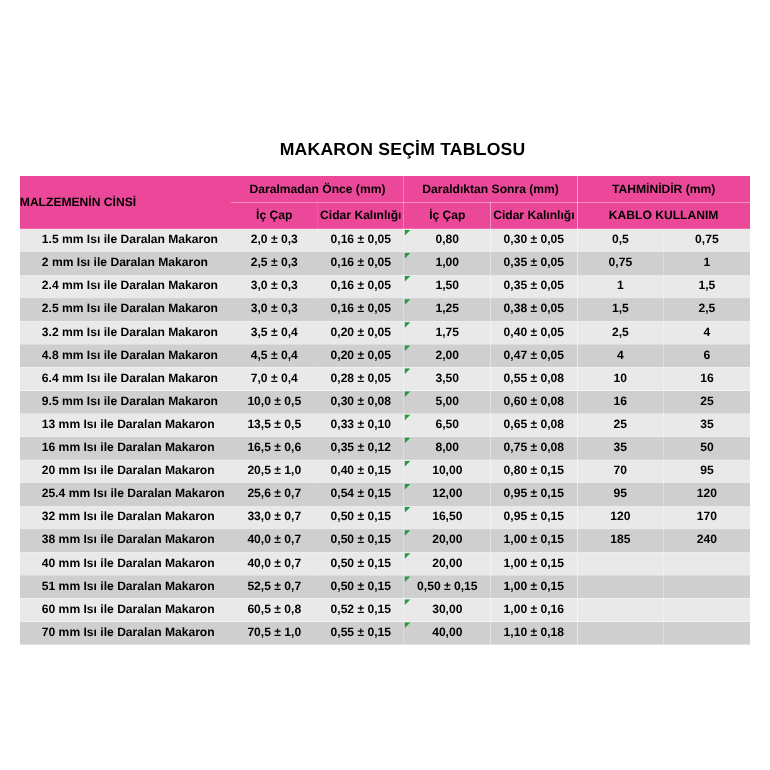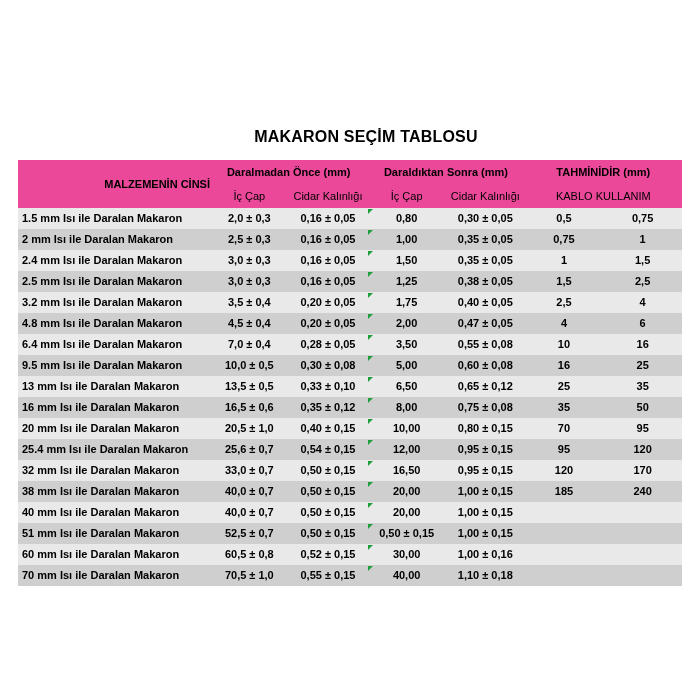--- a/index.html
+++ b/index.html
@@ -53,30 +53,30 @@
     background: #ec4899;
     font-weight: bold;
     font-size: 11px;
     text-align: center;
     height: 24px;
     line-height: 14px;
     vertical-align: middle;
   }
   .hdr-matcol {
     width: 192px;
-    text-align: right;
+    text-align: left;
   }
   .hdr-sub {
-    font-weight: normal;
+    font-weight: bold;
   }
   tbody tr.odd td { background: #e9e9e9; }
   tbody tr.even td { background: #cfcfcf; }
   td.mat {
     text-align: left;
-    padding-left: 4px;
+    padding-left: 20px;
     font-weight: bold;
     font-size: 11px;
     width: 192px;
   }
   td.num {
     text-align: center;
     font-weight: bold;
     font-size: 11px;
   }
   .c-b4-ic { width: 96px; }
@@ -193,21 +193,21 @@
             <td class="num c-af-ic">5,00</td>
             <td class="num c-af-cw">0,60 ± 0,08</td>
             <td class="num c-cab-1">16</td>
             <td class="num c-cab-2">25</td>
           </tr>
           <tr class="odd">
             <td class="mat">13 mm Isı ile Daralan Makaron</td>
             <td class="num c-b4-ic">13,5 ± 0,5</td>
             <td class="num c-b4-cw">0,33 ± 0,10</td>
             <td class="num c-af-ic">6,50</td>
-            <td class="num c-af-cw">0,65 ± 0,12</td>
+            <td class="num c-af-cw">0,65 ± 0,08</td>
             <td class="num c-cab-1">25</td>
             <td class="num c-cab-2">35</td>
           </tr>
           <tr class="even">
             <td class="mat">16 mm Isı ile Daralan Makaron</td>
             <td class="num c-b4-ic">16,5 ± 0,6</td>
             <td class="num c-b4-cw">0,35 ± 0,12</td>
             <td class="num c-af-ic">8,00</td>
             <td class="num c-af-cw">0,75 ± 0,08</td>
             <td class="num c-cab-1">35</td>

